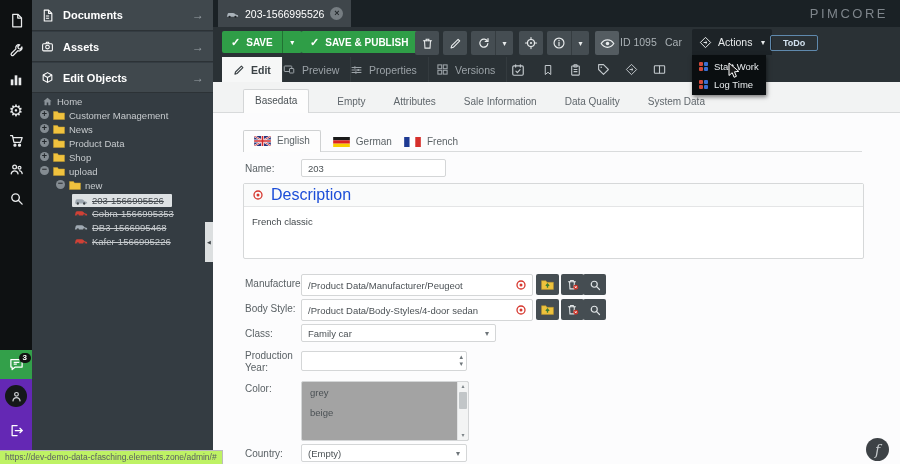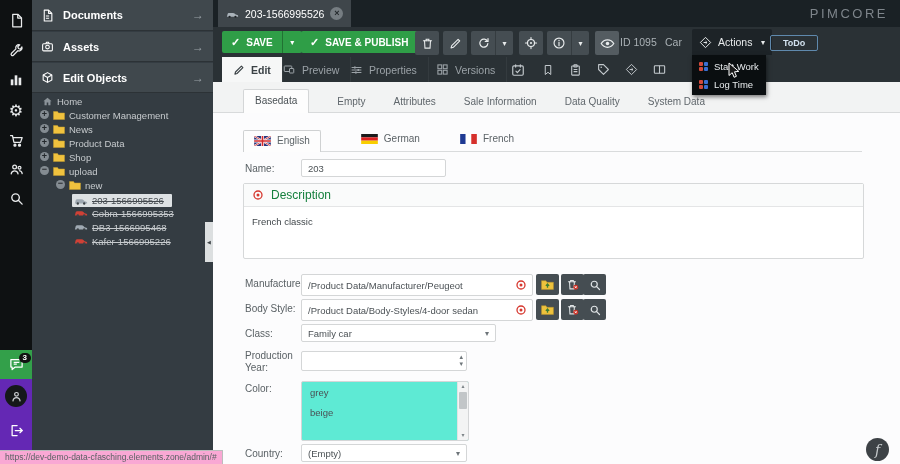--- a/index.html
+++ b/index.html
@@ -83,53 +83,53 @@
 
   
   .content{position:absolute;left:0;top:82px;width:687px;height:382px;background:#f2f3f3}
   .etabs{position:absolute;left:30px;top:8px;height:23px;display:flex;align-items:flex-end;gap:28px;z-index:2}
   .etab{color:#5f666b;font-size:10px;padding-bottom:6px;cursor:pointer}
   .etab.active{background:#fdfdfd;border:1px solid #d4d6d7;border-bottom:none;border-radius:2px 2px 0 0;
                padding:5px 11px 7px;color:#4a5155}
   .etabline{position:absolute;left:0;top:30px;width:687px;border-top:1px solid #d8dadb}
   .ebody{position:absolute;left:0;top:31px;width:687px;height:351px;background:#fcfcfd}
 
-  .ltabs{position:absolute;left:30px;top:48px;display:flex;align-items:center;gap:40px;z-index:2}
+  .ltabs{position:absolute;left:30px;top:48px;display:flex;align-items:flex-end;gap:12px;z-index:2}
   .ltab{display:flex;align-items:center;gap:6px;color:#5c6367;font-size:10px;padding-bottom:5px;cursor:pointer}
   .ltab.active{background:#fdfdfd;border:1px solid #cfd1d2;border-bottom:none;border-radius:2px 2px 0 0;padding:4px 10px 6px}
   .langline{position:absolute;left:30px;right:38px;top:69px;border-top:1px solid #d9dbdc}
 
   .flabel{position:absolute;color:#5a6165;font-size:10px}
   .tinput{position:absolute;height:18px;border:1px solid #d4d6d7;border-radius:2px;background:#fff;color:#4b5155;
           font-size:9.5px;padding:0 6px;box-sizing:border-box;font-family:"Liberation Sans",sans-serif;outline:none}
   .relbox{position:absolute;height:20px;border:1px solid #d4d6d7;border-radius:2px;background:#fff;display:flex;align-items:center}
   .relbox input{flex:1;border:none;outline:none;font-size:9.5px;color:#4b5155;padding:0 6px;background:transparent;font-family:"Liberation Sans",sans-serif}
   .sbtn{position:absolute;width:23px;height:21px;background:#454d52;border-radius:2px;display:flex;align-items:center;justify-content:center;cursor:pointer}
   .selbox{position:absolute;height:18px;border:1px solid #d4d6d7;border-radius:2px;background:#fff;color:#4b5155;
           font-size:9.5px;display:flex;align-items:center;padding:0 6px;box-sizing:border-box;cursor:pointer}
   .selbox .caret{margin-left:auto;color:#6e757a;font-size:8px}
   .spin{position:absolute;height:20px;border:1px solid #d4d6d7;border-radius:2px;background:#fff;box-sizing:border-box}
   .spin .ud{position:absolute;right:3px;top:1px;display:flex;flex-direction:column;line-height:7px;color:#6e757a;font-size:7px;cursor:pointer}
   .panel{position:absolute;border:1px solid #d6d8d9;background:#fff;border-radius:2px}
   .panelhead{height:22px;background:#fafbfb;border-bottom:1px solid #e4e5e6;display:flex;align-items:center;gap:7px;
-             padding:0 8px;color:#15803d;font-size:12px}
+             padding:0 8px;color:#1d4ed8;font-size:16px}
   .paneltext{padding:9px 8px;color:#42484c;font-size:9.5px}
-  .listbox{position:absolute;border:1px solid #d4d6d7;border-radius:2px;background:#5eead4;overflow:hidden}
+  .listbox{position:absolute;border:1px solid #d4d6d7;border-radius:2px;background:#a3a3a3;overflow:hidden}
   .lopt{height:20px;display:flex;align-items:center;padding:0 8px;color:#4a5054;font-size:9.5px;cursor:pointer}
   .lscroll{position:absolute;right:0;top:0;bottom:0;width:10px;background:#f3f4f4;border-left:1px solid #e2e3e4}
   .lscroll .up,.lscroll .dn{position:absolute;left:0;width:10px;height:9px;color:#7d8488;font-size:6px;text-align:center;line-height:9px;cursor:pointer}
   .lscroll .up{top:0}.lscroll .up::before{content:"\25B4"}
   .lscroll .dn{bottom:0}.lscroll .dn::before{content:"\25BE"}
   .lscroll .thumb{position:absolute;left:1px;top:10px;width:8px;height:17px;background:#c2c6c8;border-radius:1px;cursor:grab}
 
   .fcircle{position:absolute;left:866px;top:438px;width:23px;height:23px;border-radius:50%;background:#3d4246;z-index:45;
            color:#c6cacc;display:flex;align-items:center;justify-content:center;cursor:pointer;
            font-family:"DejaVu Serif",serif;font-style:italic;font-size:14px}
   .fcircle::before{content:"f"}
-  .statusbar{position:absolute;left:0;top:450px;height:13px;background:#f9a8d4;border:1px solid #bcbcbc;border-left:none;
+  .statusbar{position:absolute;left:0;top:450px;height:13px;background:#bef264;border:1px solid #bcbcbc;border-left:none;
              color:#5a6063;font-size:8.5px;line-height:12px;padding:0 5px;z-index:60;white-space:nowrap}
 </style>
 </head>
 <body>
 
 <div class="stage">
 
   <div class="rail">
     <div class="rb" style="top:6px">
       <svg width="15" height="15" viewBox="0 0 24 24" fill="none" stroke="currentColor" stroke-width="2" stroke-linejoin="round">

